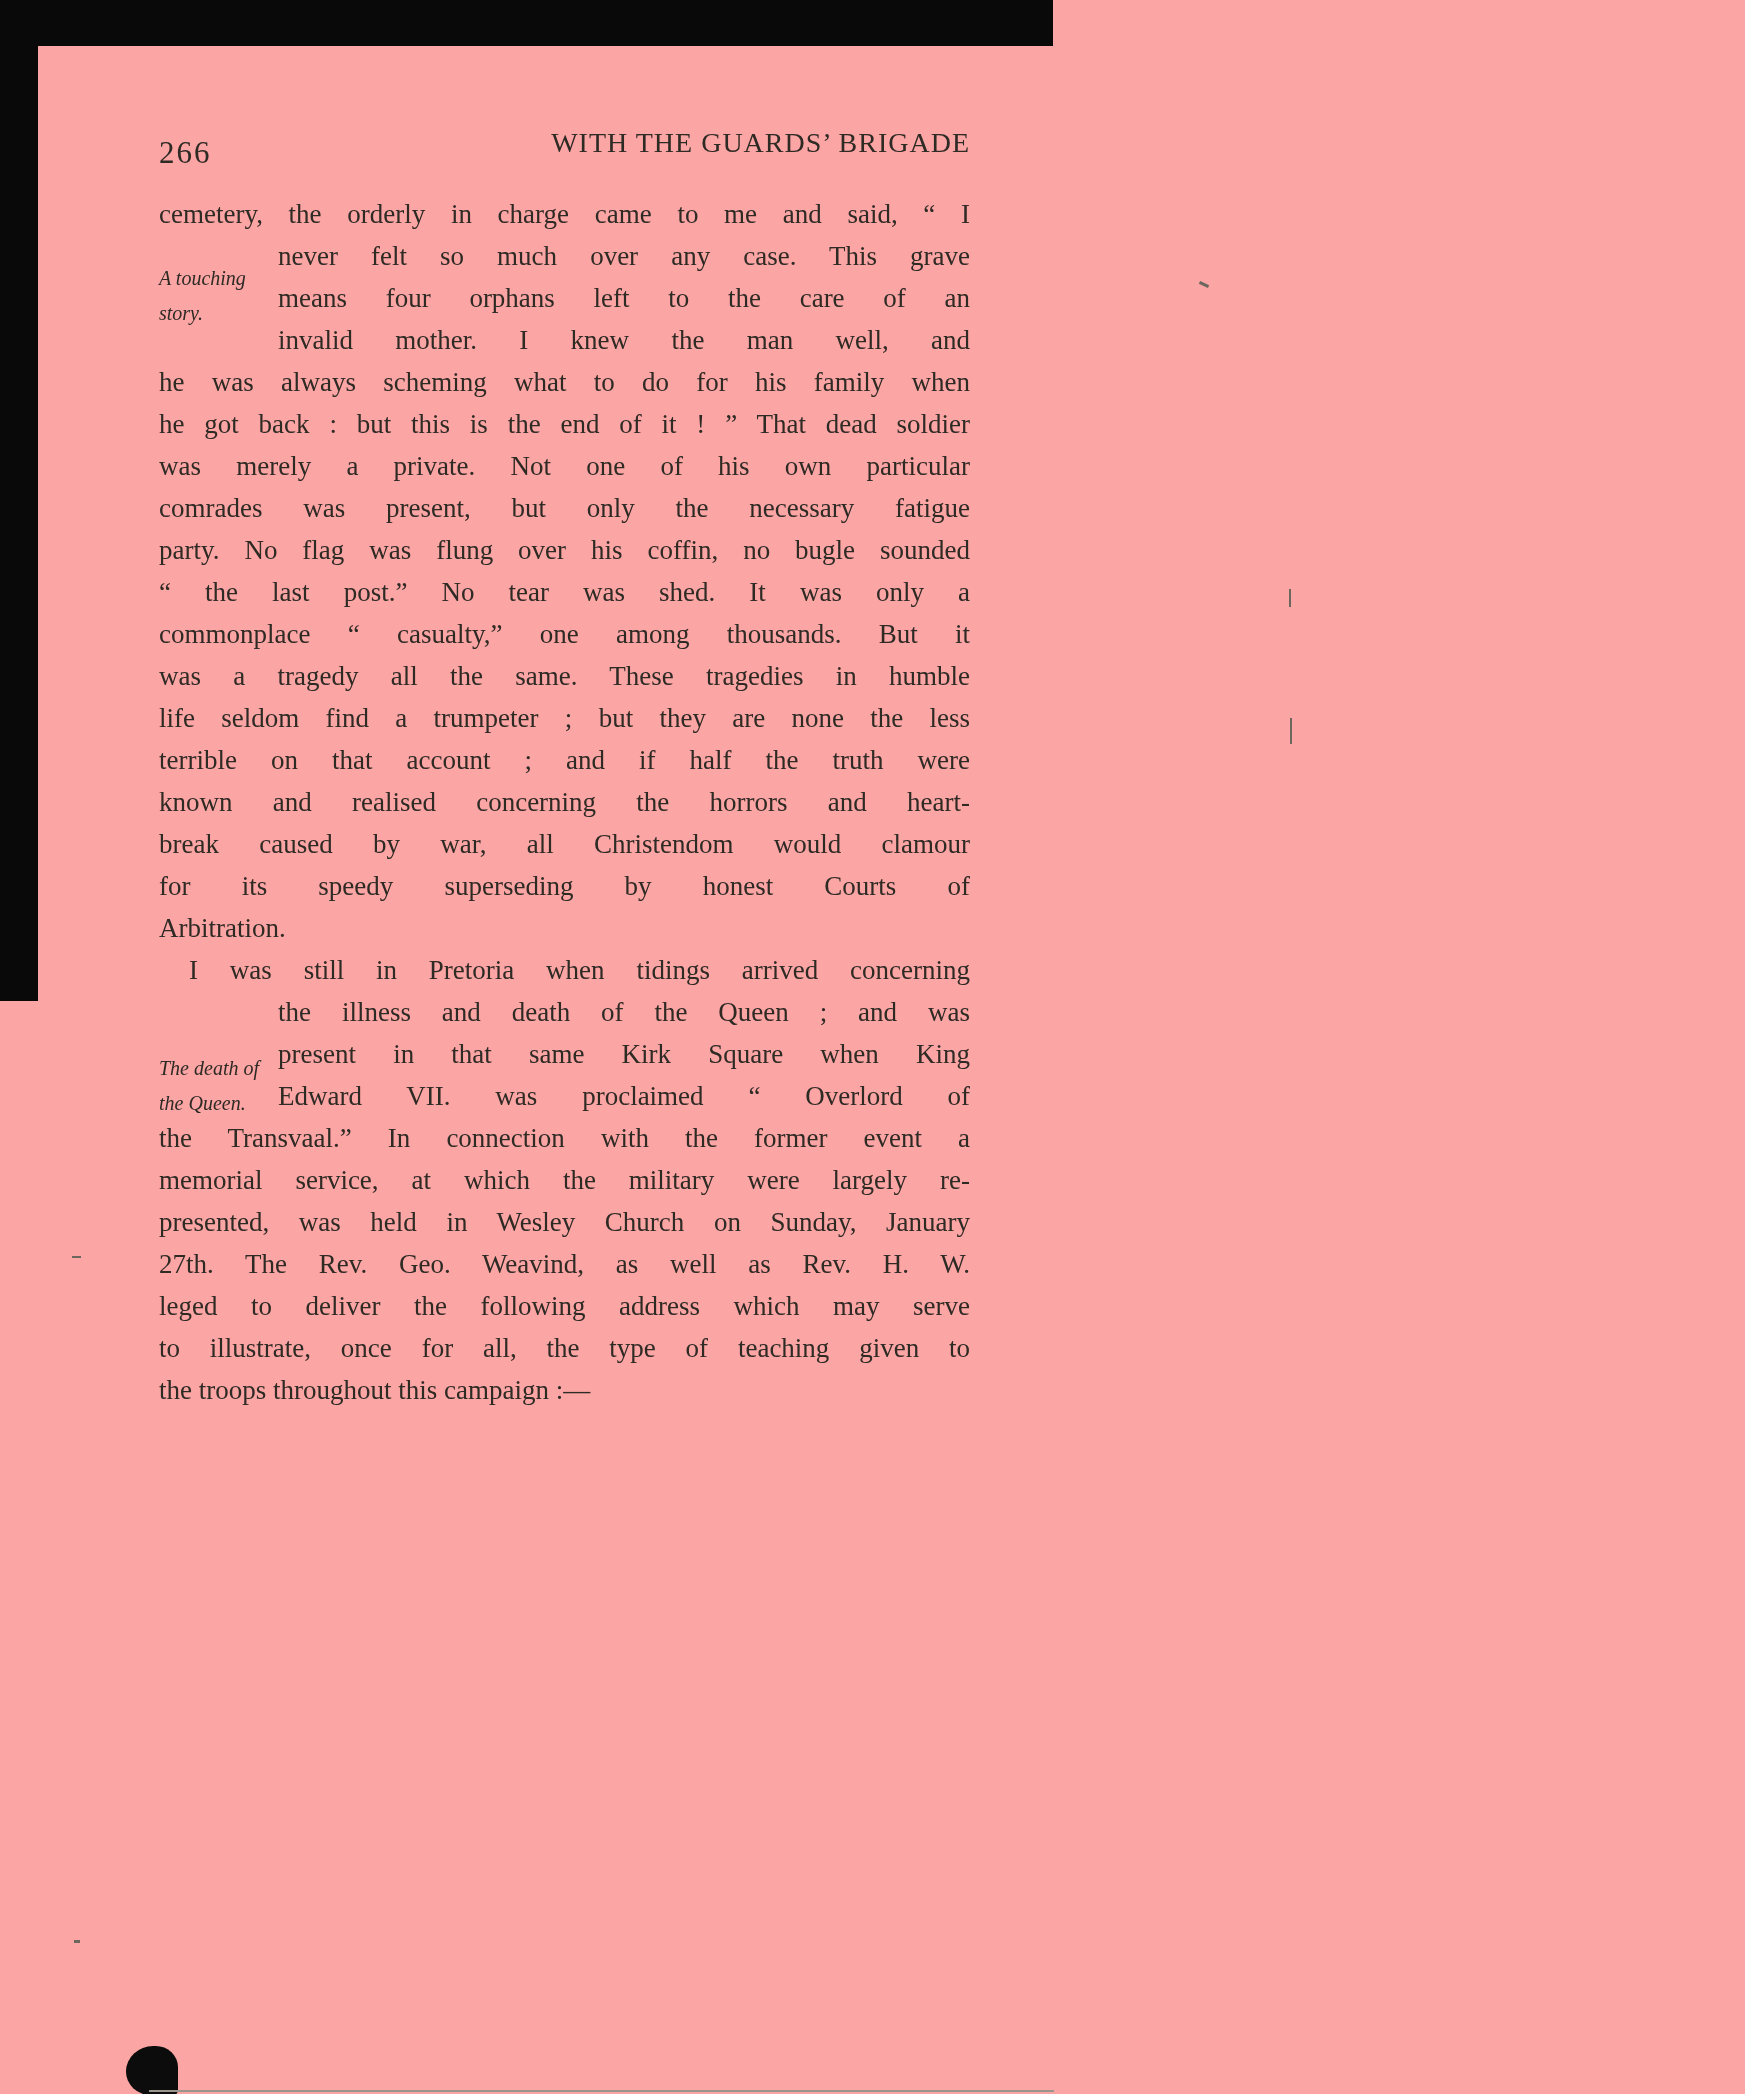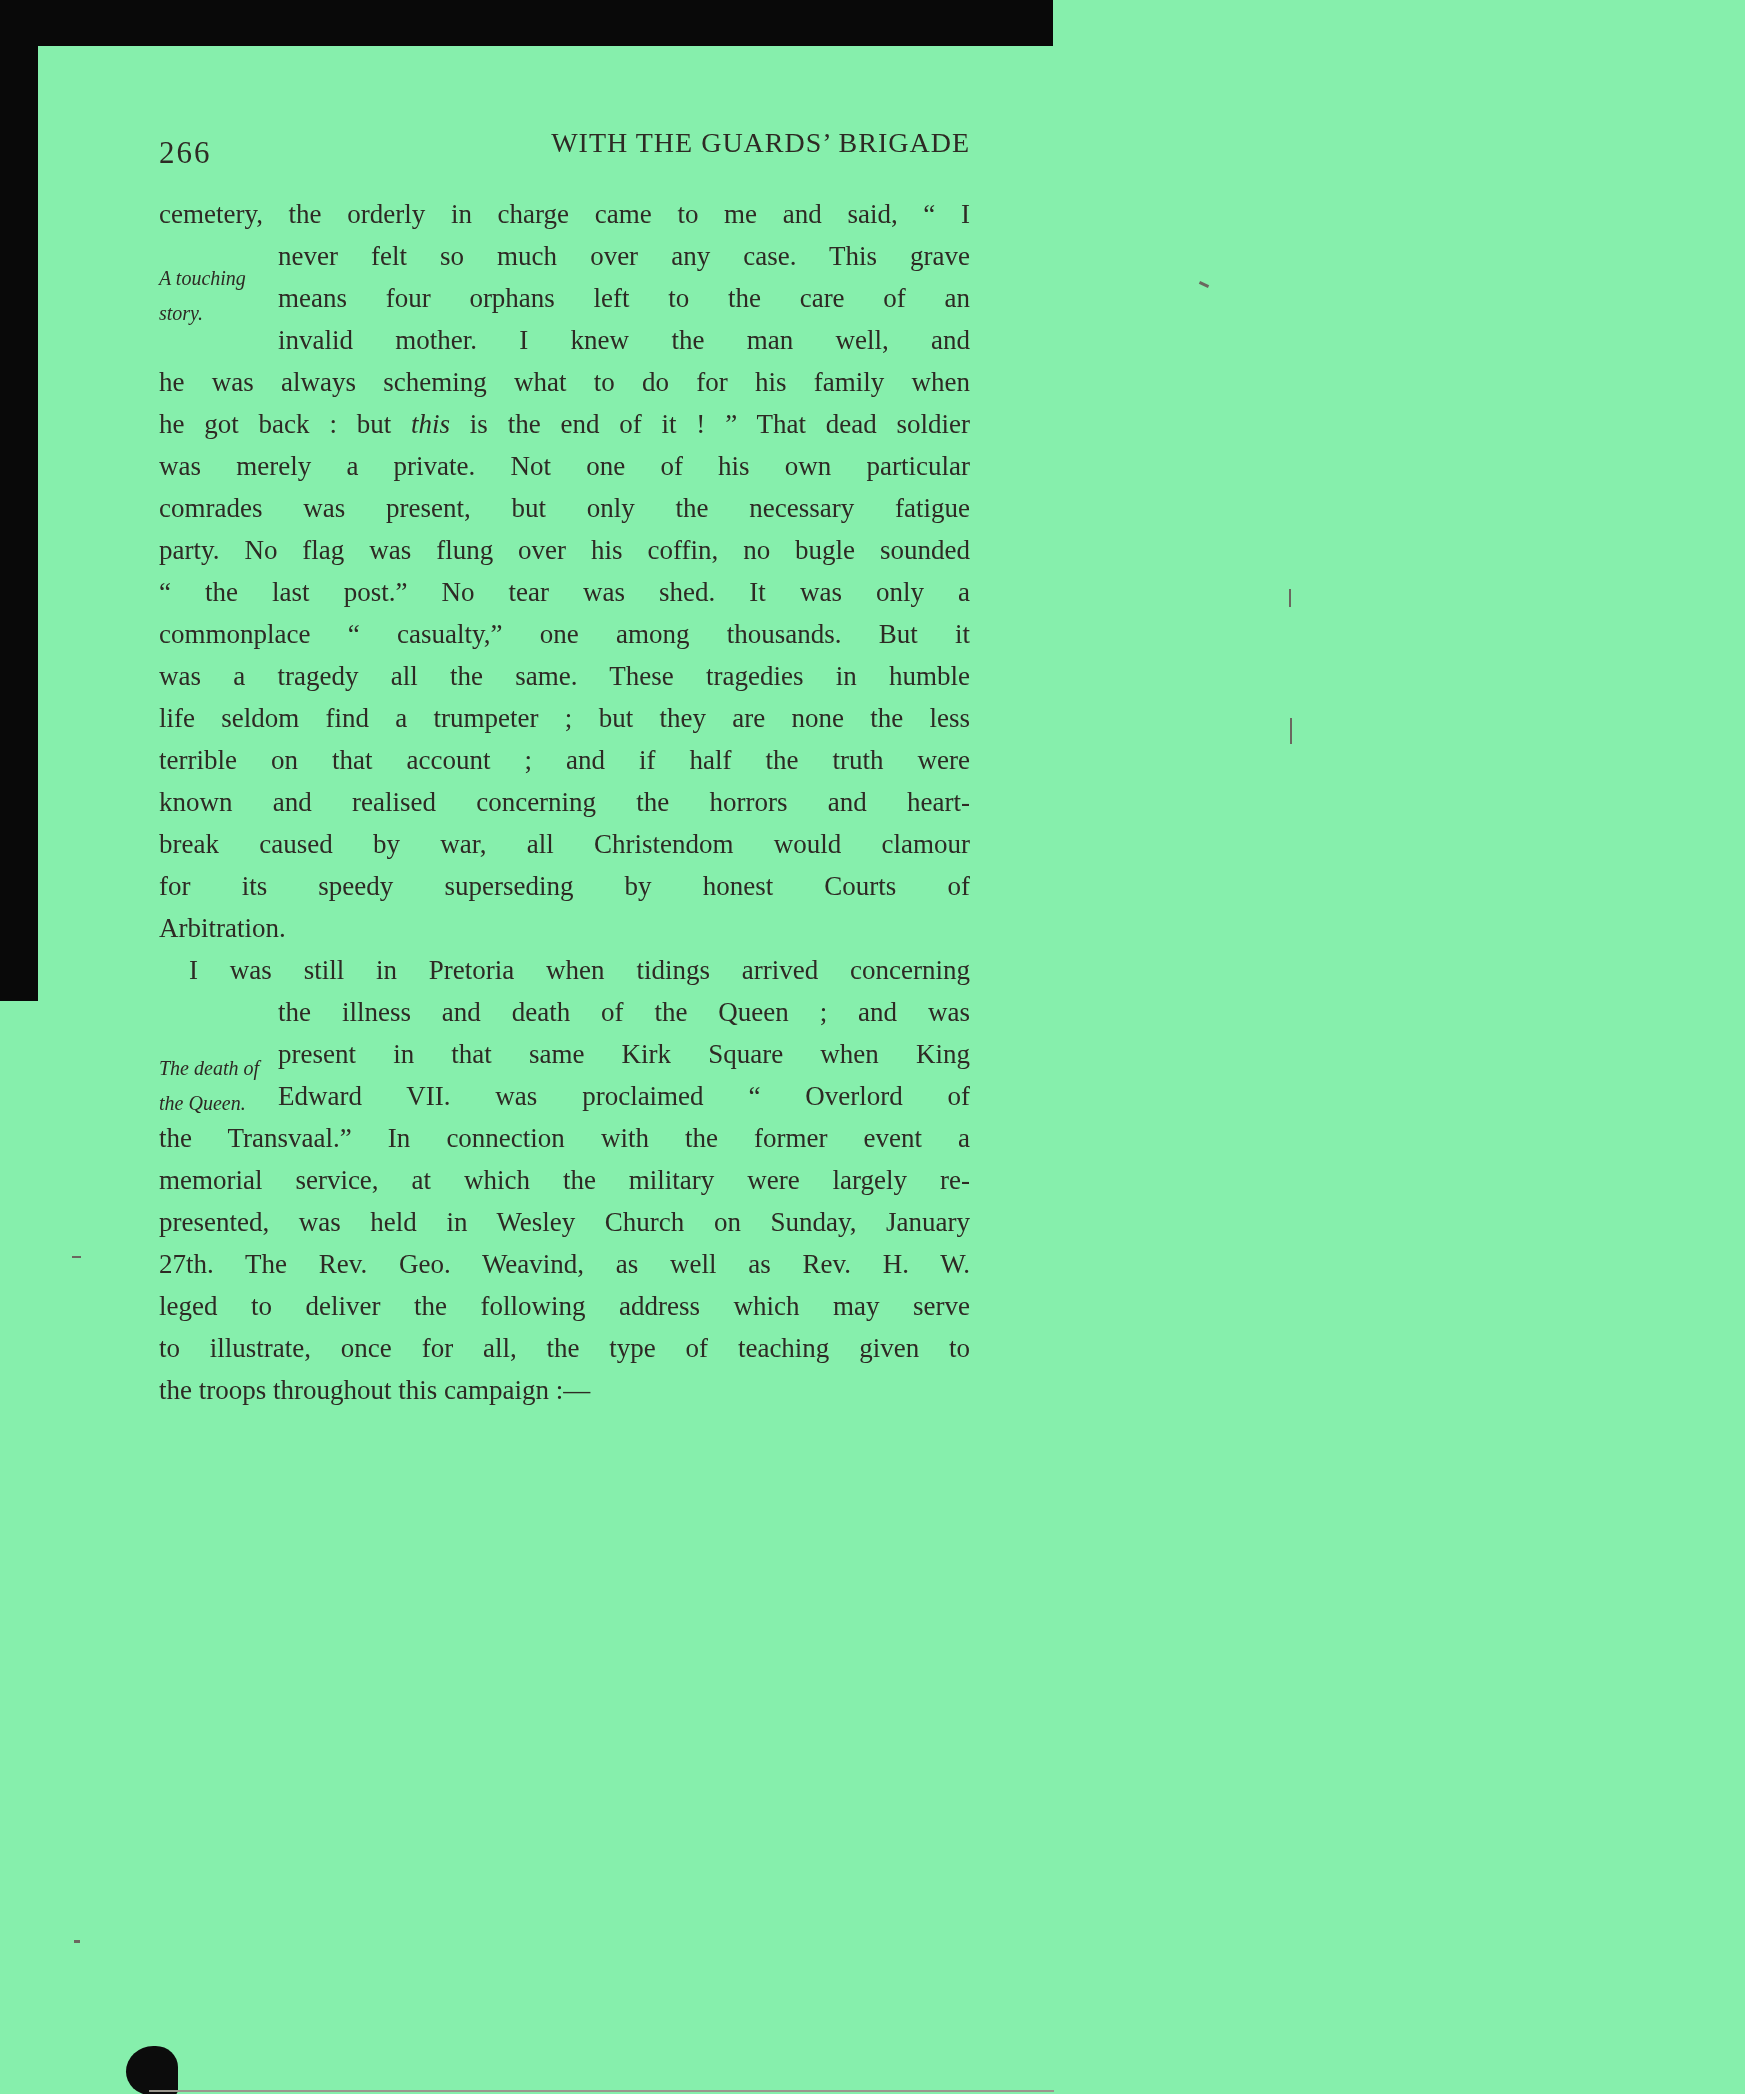--- a/index.html
+++ b/index.html
@@ -1,21 +1,21 @@
 <!DOCTYPE html>
 <html><head>
 <meta charset="utf-8">
 <style>
   * { margin: 0; padding: 0; box-sizing: border-box; }
   html, body { background: #d9d8d4; }
   .page {
     position: relative;
     width: 1745px;
     height: 2094px;
-    background: #86efac;
+    background: #fca5a5;
     font-family: "Liberation Serif", "DejaVu Serif", serif;
     color: #2e2a24;
     overflow: hidden;
   }
   
   .bar-top {
     position: absolute; left: 0; top: 0;
     width: 1053px; height: 46px;
     background: #090909;
   }
@@ -67,21 +67,21 @@
   .line {
     height: 42px;
     line-height: 42px;
     text-align: justify;
     text-align-last: justify;
     text-justify: inter-word;
   }
   .line.indent { margin-left: 119px; }
   .line.first  { text-indent: 30px; }
   .line.last   { text-align-last: left; }
-  .it { font-style: italic; }
+  .it { }
 
   .note {
     position: absolute; left: 0;
     font-style: italic;
     font-size: 20px;
     line-height: 35px;
     text-align: left;
     white-space: nowrap;
   }
   .note-1 { top: 68px; }

